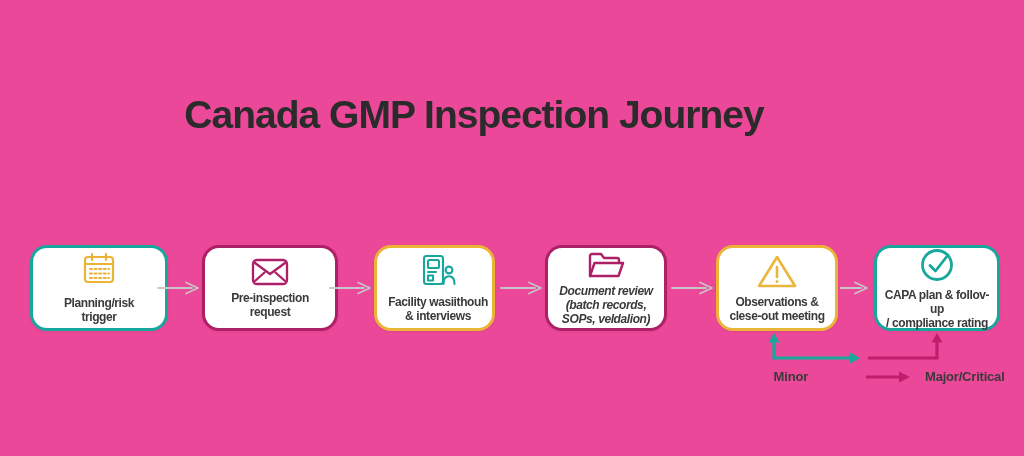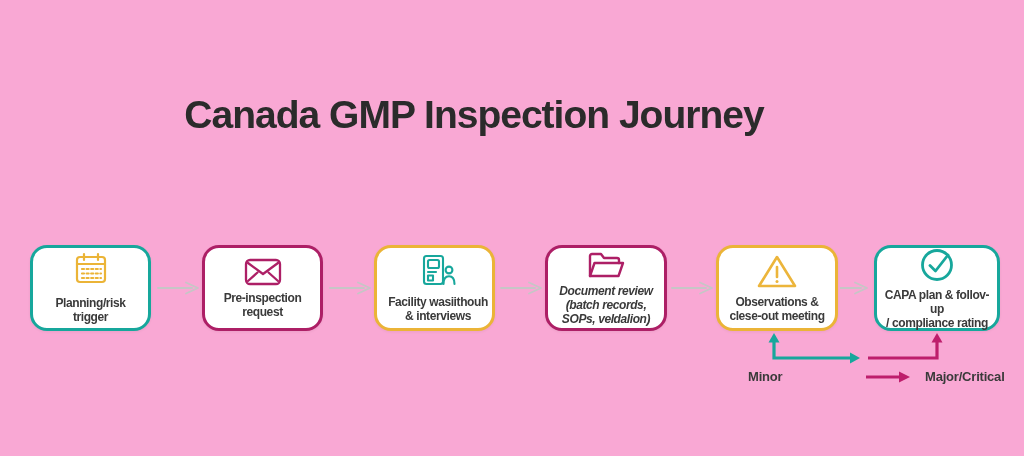--- a/index.html
+++ b/index.html
@@ -1,21 +1,21 @@
 <!DOCTYPE html>
 <html><head>
 <meta charset="utf-8">
 <style>
   * { margin: 0; padding: 0; box-sizing: border-box; }
   html, body { background: #ffffff; }
   #canvas {
     position: relative;
     width: 1024px;
     height: 456px;
-    background: #f9a8d4;
+    background: #ec4899;
     font-family: "Liberation Sans", sans-serif;
     overflow: hidden;
   }
   .title {
     position: absolute;
     top: 93px;
     left: 0;
     width: 948px;
     text-align: center;
     font-size: 39px;
@@ -44,22 +44,22 @@
   .step-icon { flex: 0 0 auto; display: flex; align-items: center; justify-content: center; }
   .step-label {
     font-size: 12px;
     font-weight: bold;
     letter-spacing: -0.4px;
     line-height: 1.18;
     color: #3a3a3a;
     text-align: center;
     white-space: pre-line;
   }
-  .box1 { left: 30px;  width: 121px; gap: 10px; }
-  .box2 { left: 202px; width: 121px; }
+  .box1 { left: 30px;  width: 138px; gap: 10px; }
+  .box2 { left: 202px; width: 136px; }
   .box3 { left: 374px; width: 121px; padding-left: 9px; }
   .box4 { left: 545px; width: 122px; font-style: italic; }
   .box5 { left: 716px; width: 122px; }
   .box6 { left: 874px; width: 126px; }
   .connector { position: absolute; top: 281px; }
   .conn1 { left: 157px; }
   .conn2 { left: 329px; }
   .conn3 { left: 500px; }
   .conn4 { left: 671px; }
   .conn5 { left: 840px; }
@@ -68,21 +68,21 @@
   .legend-arrow    { position: absolute; left: 864px; top: 371px; }
   .fb-label {
     position: absolute;
     top: 369px;
     font-size: 13px;
     font-weight: bold;
     color: #3a3a3a;
     letter-spacing: -0.2px;
     white-space: nowrap;
   }
-  .minor-label { left: 748px; width: 60px; text-align: left; }
+  .minor-label { left: 748px; width: 60px; text-align: right; }
   .major-label { left: 913px; padding-left: 12px; }
   svg { display: block; }
 </style>
 </head>
 <body>
 
 <div id="canvas">
 
   <div class="title">Canada GMP Inspection Journey</div>
 

